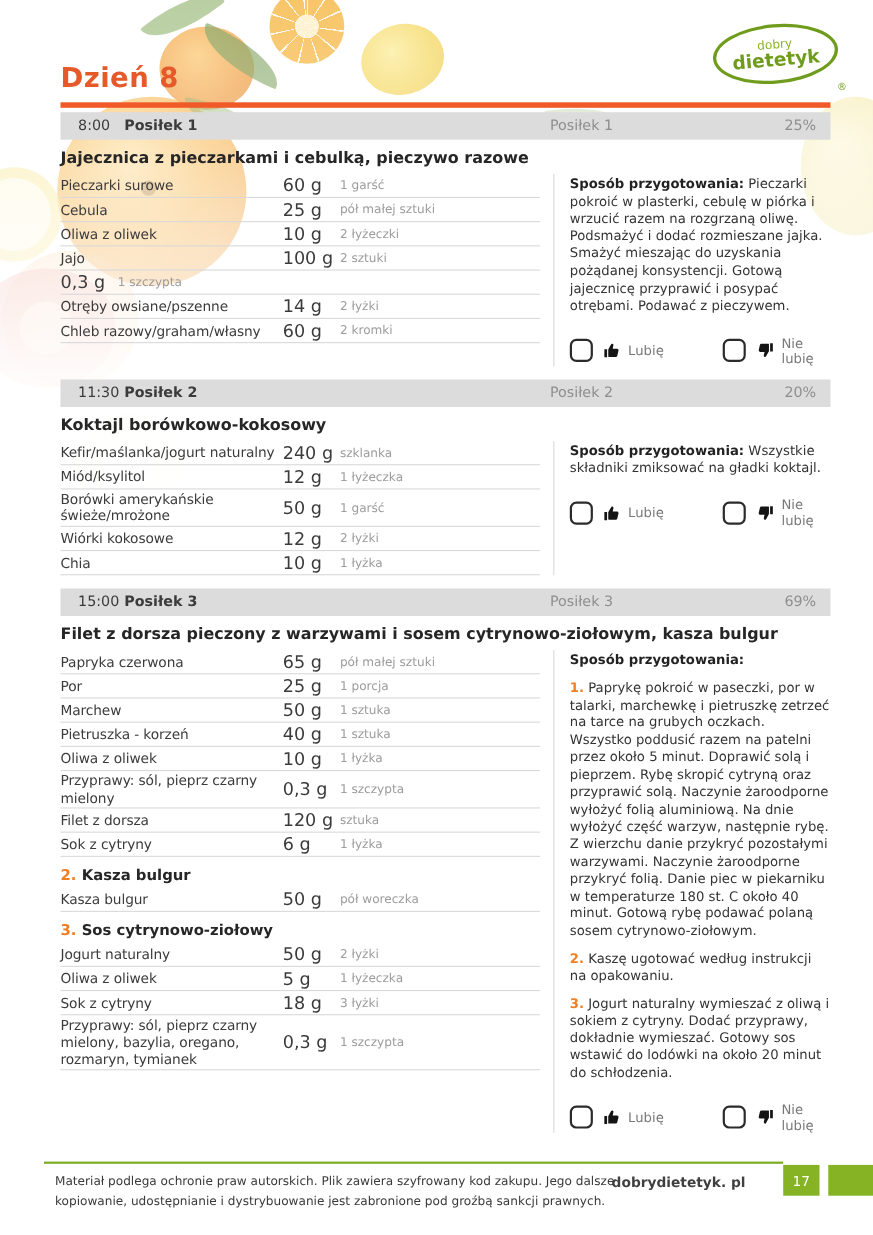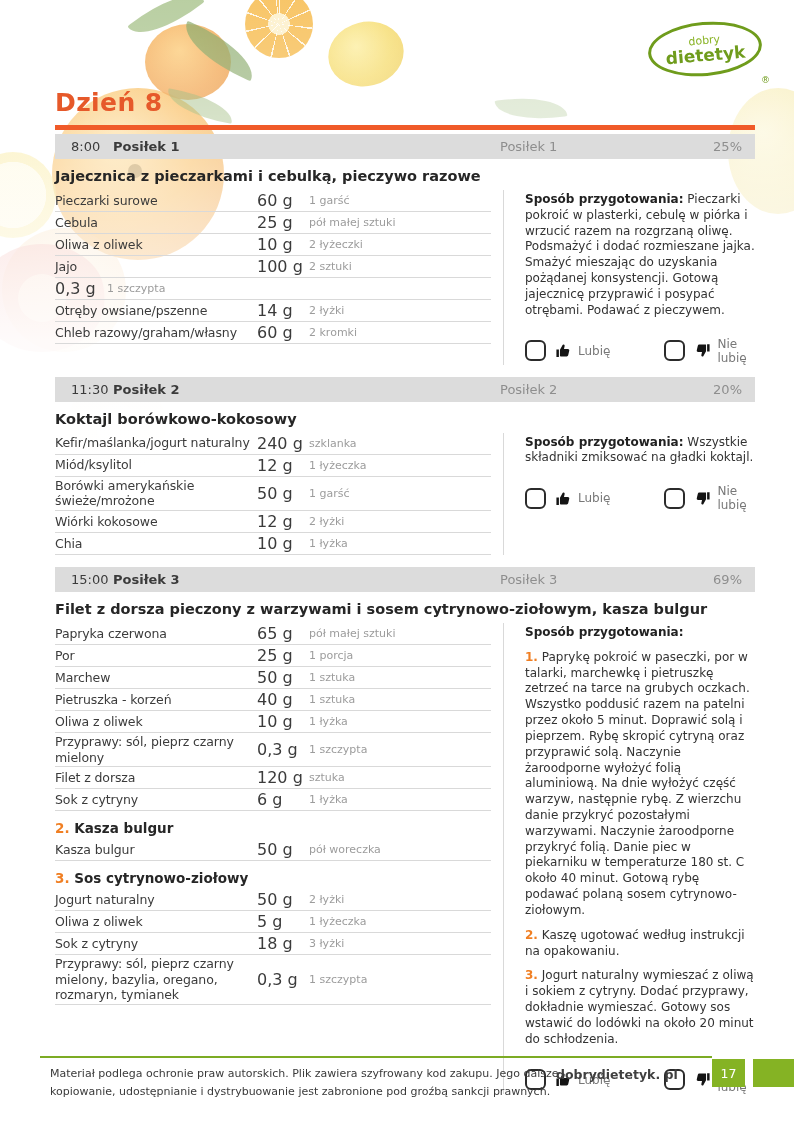--- a/index.html
+++ b/index.html
@@ -46,36 +46,36 @@
   
   .logo { position:absolute; top:22px; right:26px; width:120px; z-index:3; }
   .logo-oval { width:114px; height:54px; border:3px solid #6f9c1c; border-radius:50%;
     transform:rotate(-5deg); display:flex; flex-direction:column; align-items:center; justify-content:center; background:rgba(255,255,255,.55); }
   .logo-top { font-size:11px; color:#8ab427; line-height:1; margin-bottom:1px; }
   .logo-name { font-size:17px; font-weight:bold; color:#6f9c1c; line-height:1; }
   .logo-reg { position:absolute; right:-2px; bottom:-9px; font-size:9px; color:#6f9c1c; }
 
   
   .content { position:relative; z-index:2; margin:0 39px 0 55px; width:700px; }
-  .page-title { margin:0; padding-top:88px; font-size:25px; font-weight:bold; color:#e6592a; letter-spacing:.4px; }
+  .page-title { margin:0; padding-top:56px; font-size:25px; font-weight:bold; color:#e6592a; letter-spacing:.4px; }
   .orange-rule { height:5px; background:#f05a29; margin-top:8px; }
 
   .meal { margin-top:12px; }
   .meal:first-child { margin-top:4px; }
   .meal-bar { position:relative; display:flex; align-items:center; height:25px; background:#dcdcdc; font-size:13px; color:#3b3b3b; }
   .meal-time { padding-left:16px; width:58px; flex:none; }
   .meal-label { font-weight:bold; }
   .meal-label2 { position:absolute; left:445px; color:#8e8e8e; }
   .meal-percent { margin-left:auto; padding-right:13px; color:#8e8e8e; }
 
   .dish-title { font-size:14.5px; font-weight:bold; color:#262626; margin:9px 0 6px; }
 
   .meal-body { display:flex; align-items:stretch; }
   .col-left { width:436px; flex:none; }
-  .col-right { flex:1; margin-left:12px; border-left:1px solid #d9d9d9; padding-left:21px; }
+  .col-right { flex:1; margin-left:12px; border-left:1px solid #d9d9d9; padding-left:14px; }
 
   .group-title { font-size:13.5px; font-weight:bold; color:#262626; margin:9px 0 3px; }
   .group-num { color:#f07f23; }
 
   .ing-row { display:flex; align-items:center; border-bottom:1px solid #d9d9d9; padding:1px 0; min-height:19px; }
   .ing-name { width:202px; padding-right:4px; font-size:12.5px; letter-spacing:-0.1px; color:#3b3b3b; line-height:1.25; }
   .ing-amount { width:52px; flex:none; font-size:16px; color:#3b3b3b; }
   .ing-measure { font-size:11px; color:#9c9c9c; }
 
   .prep-para { font-size:12px; line-height:1.32; color:#333333; margin:2px 0 0; }

